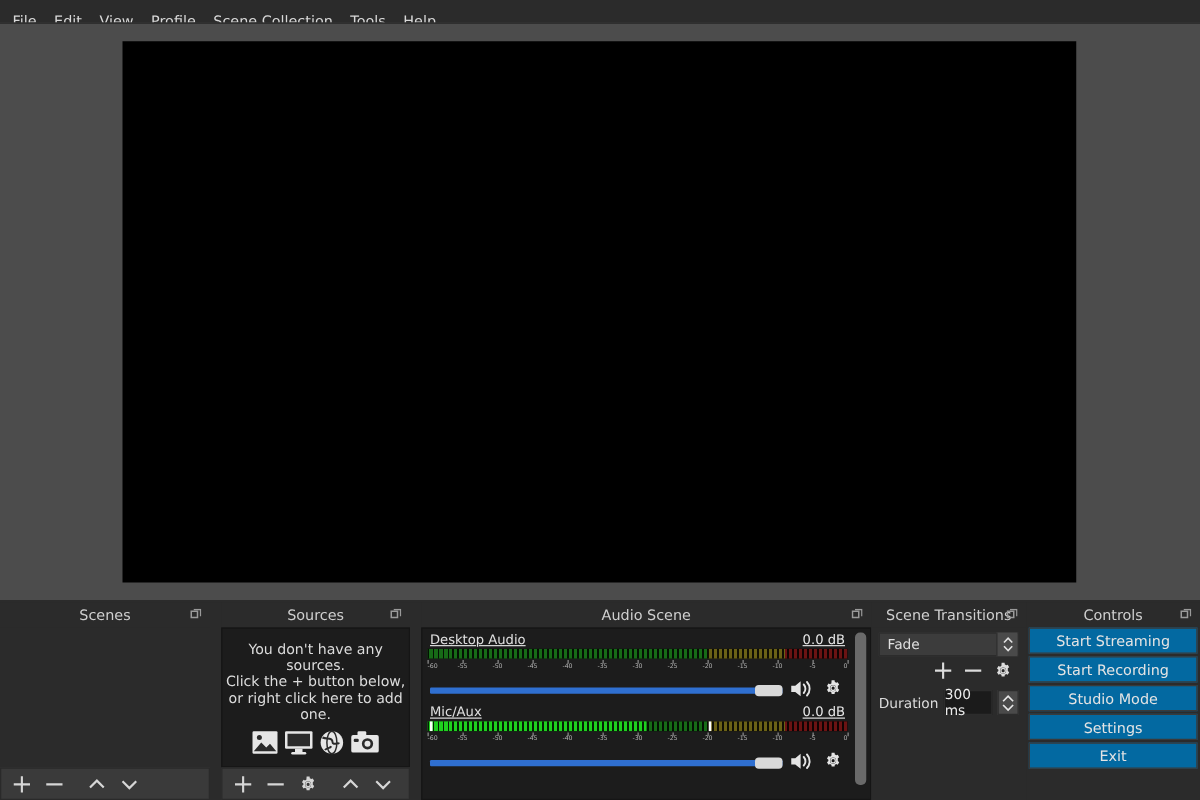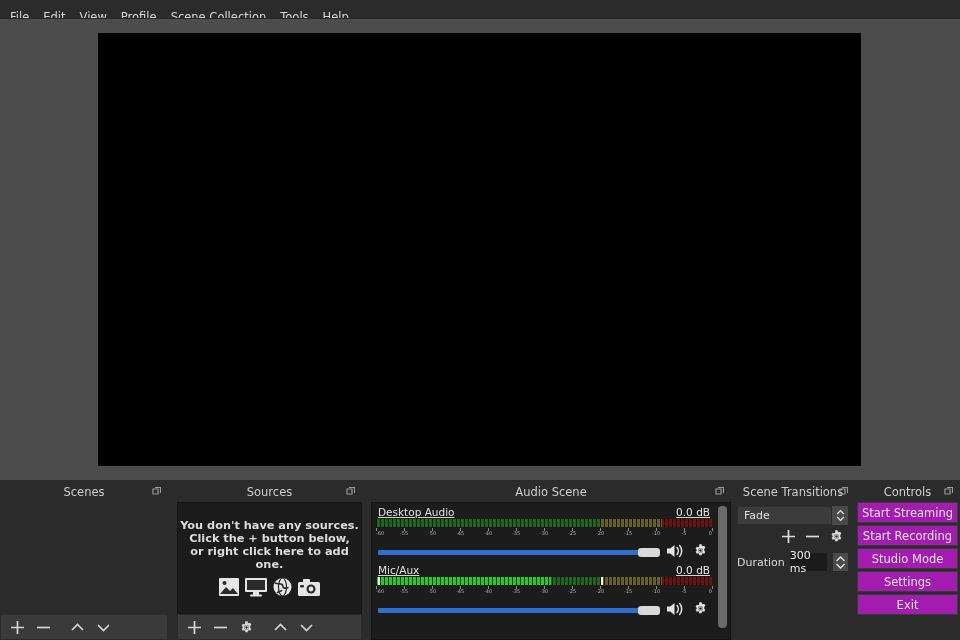--- a/index.html
+++ b/index.html
@@ -88,32 +88,31 @@
     padding-left: 4px; font-size: 11.5px;
     color: #e2e2e2; background: #1c1c1c;
     cursor: default;
   }
   .scene-row.selected { background: #1d3a5e; color: #ffffff; }
   .dock-sep {
     width: 9px; height: 158px; background: #2b2b2b;
   }
 
   
-  .dock-sources { width: 185px; }
+  .dock-sources { width: 151px; }
   .sources-empty {
     position: absolute; left: 0; top: 0; right: 0; bottom: 26px;
     background: #1c1c1c; border: 1px solid #151515;
     display: flex; flex-direction: column;
     align-items: center; justify-content: center;
     gap: 6px;
   }
   .sources-empty .msg {
     text-align: center; font-size: 11.3px; line-height: 13px;
     color: #dcdcdc;
-    font-weight: bold;
   }
   .sources-icons { display: flex; align-items: center; gap: 4px; }
   .sources-icons svg { display: block; }
 
   
   .dock-mixer { width: 360px; }
   .mixer-body {
     position: absolute; left: 0; top: 0; right: 0; bottom: 0;
     background: #1c1c1c; border: 1px solid #151515;
     overflow: hidden;
@@ -231,21 +230,21 @@
     display: flex; flex-direction: column;
     align-items: center; justify-content: center;
     gap: 1px; cursor: default;
   }
 
   
   .dock-controls { width: 120px; flex: 1; }
   .ctrl-body { padding: 0 2px; display: flex; flex-direction: column; gap: 2px; }
   .ctrl-btn {
     height: 21px; line-height: 21px; text-align: center;
-    background: #a21caf; border: 1px solid #3a3a3a;
+    background: #0369a1; border: 1px solid #3a3a3a;
     font-size: 11.5px; color: #e4e4e4;
     cursor: default;
   }
 </style>
 </head>
 <body>
 
 <div id="app">
 
   <div class="menubar" id="menubar">

